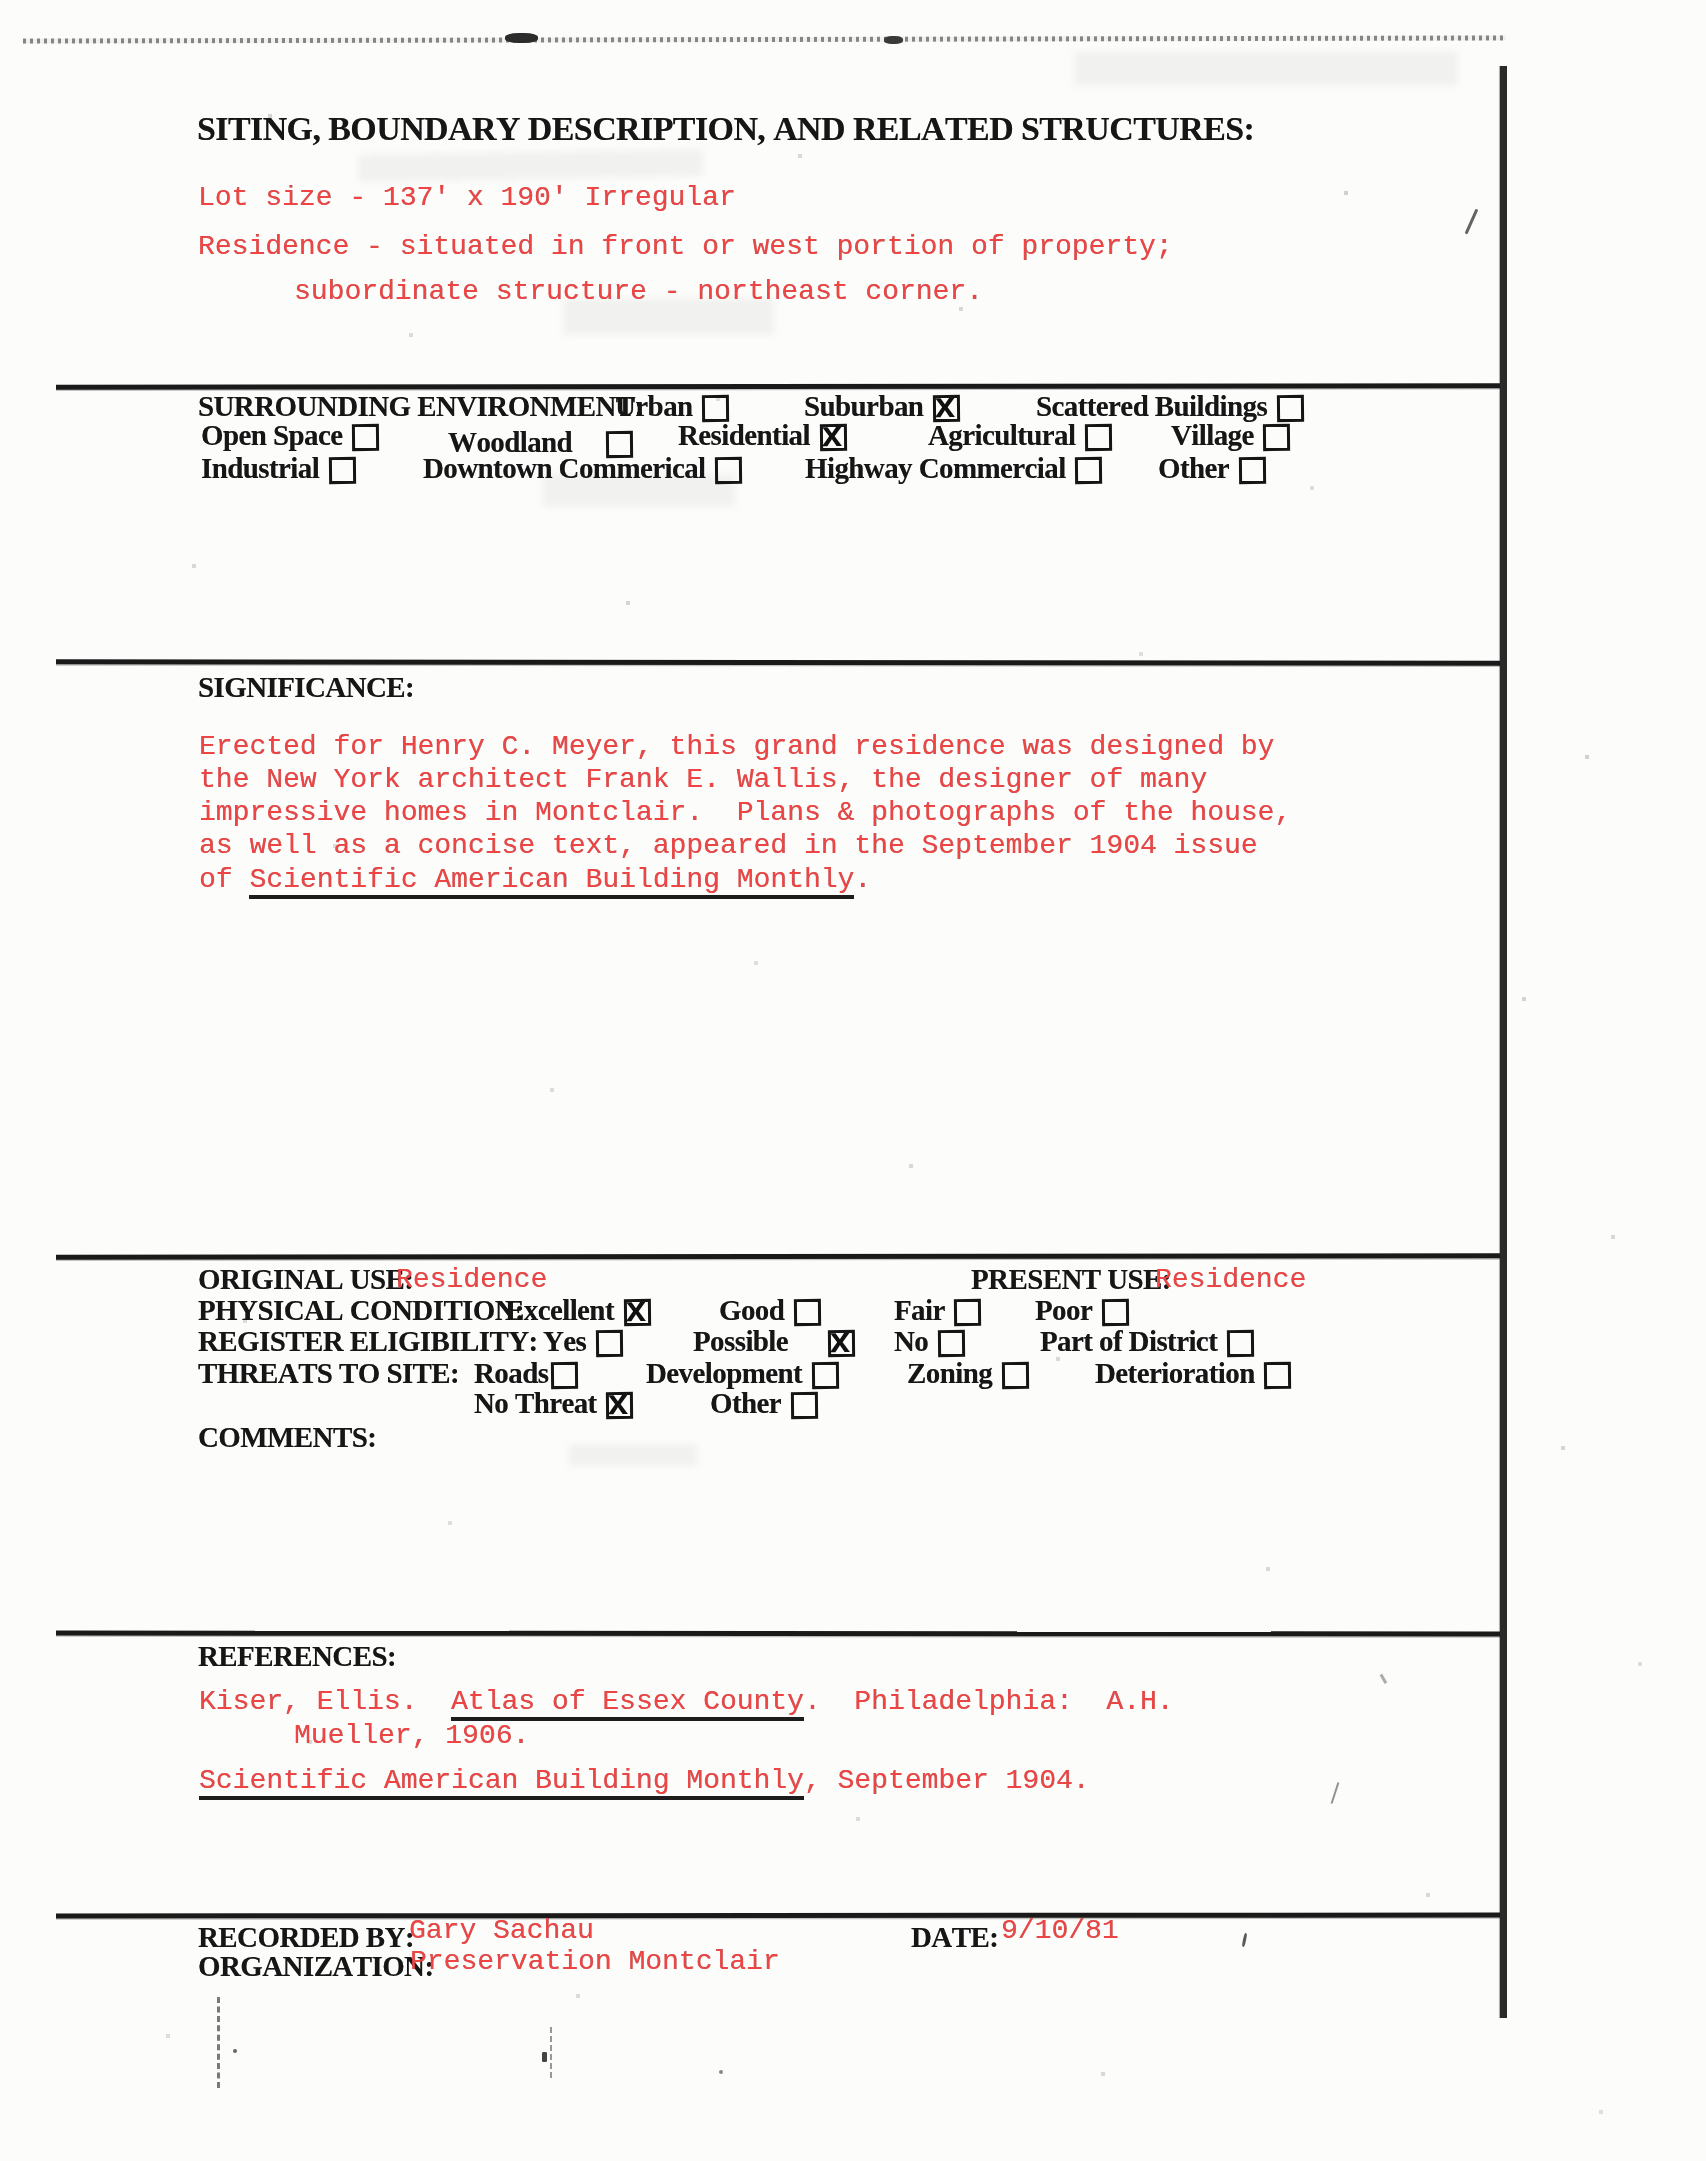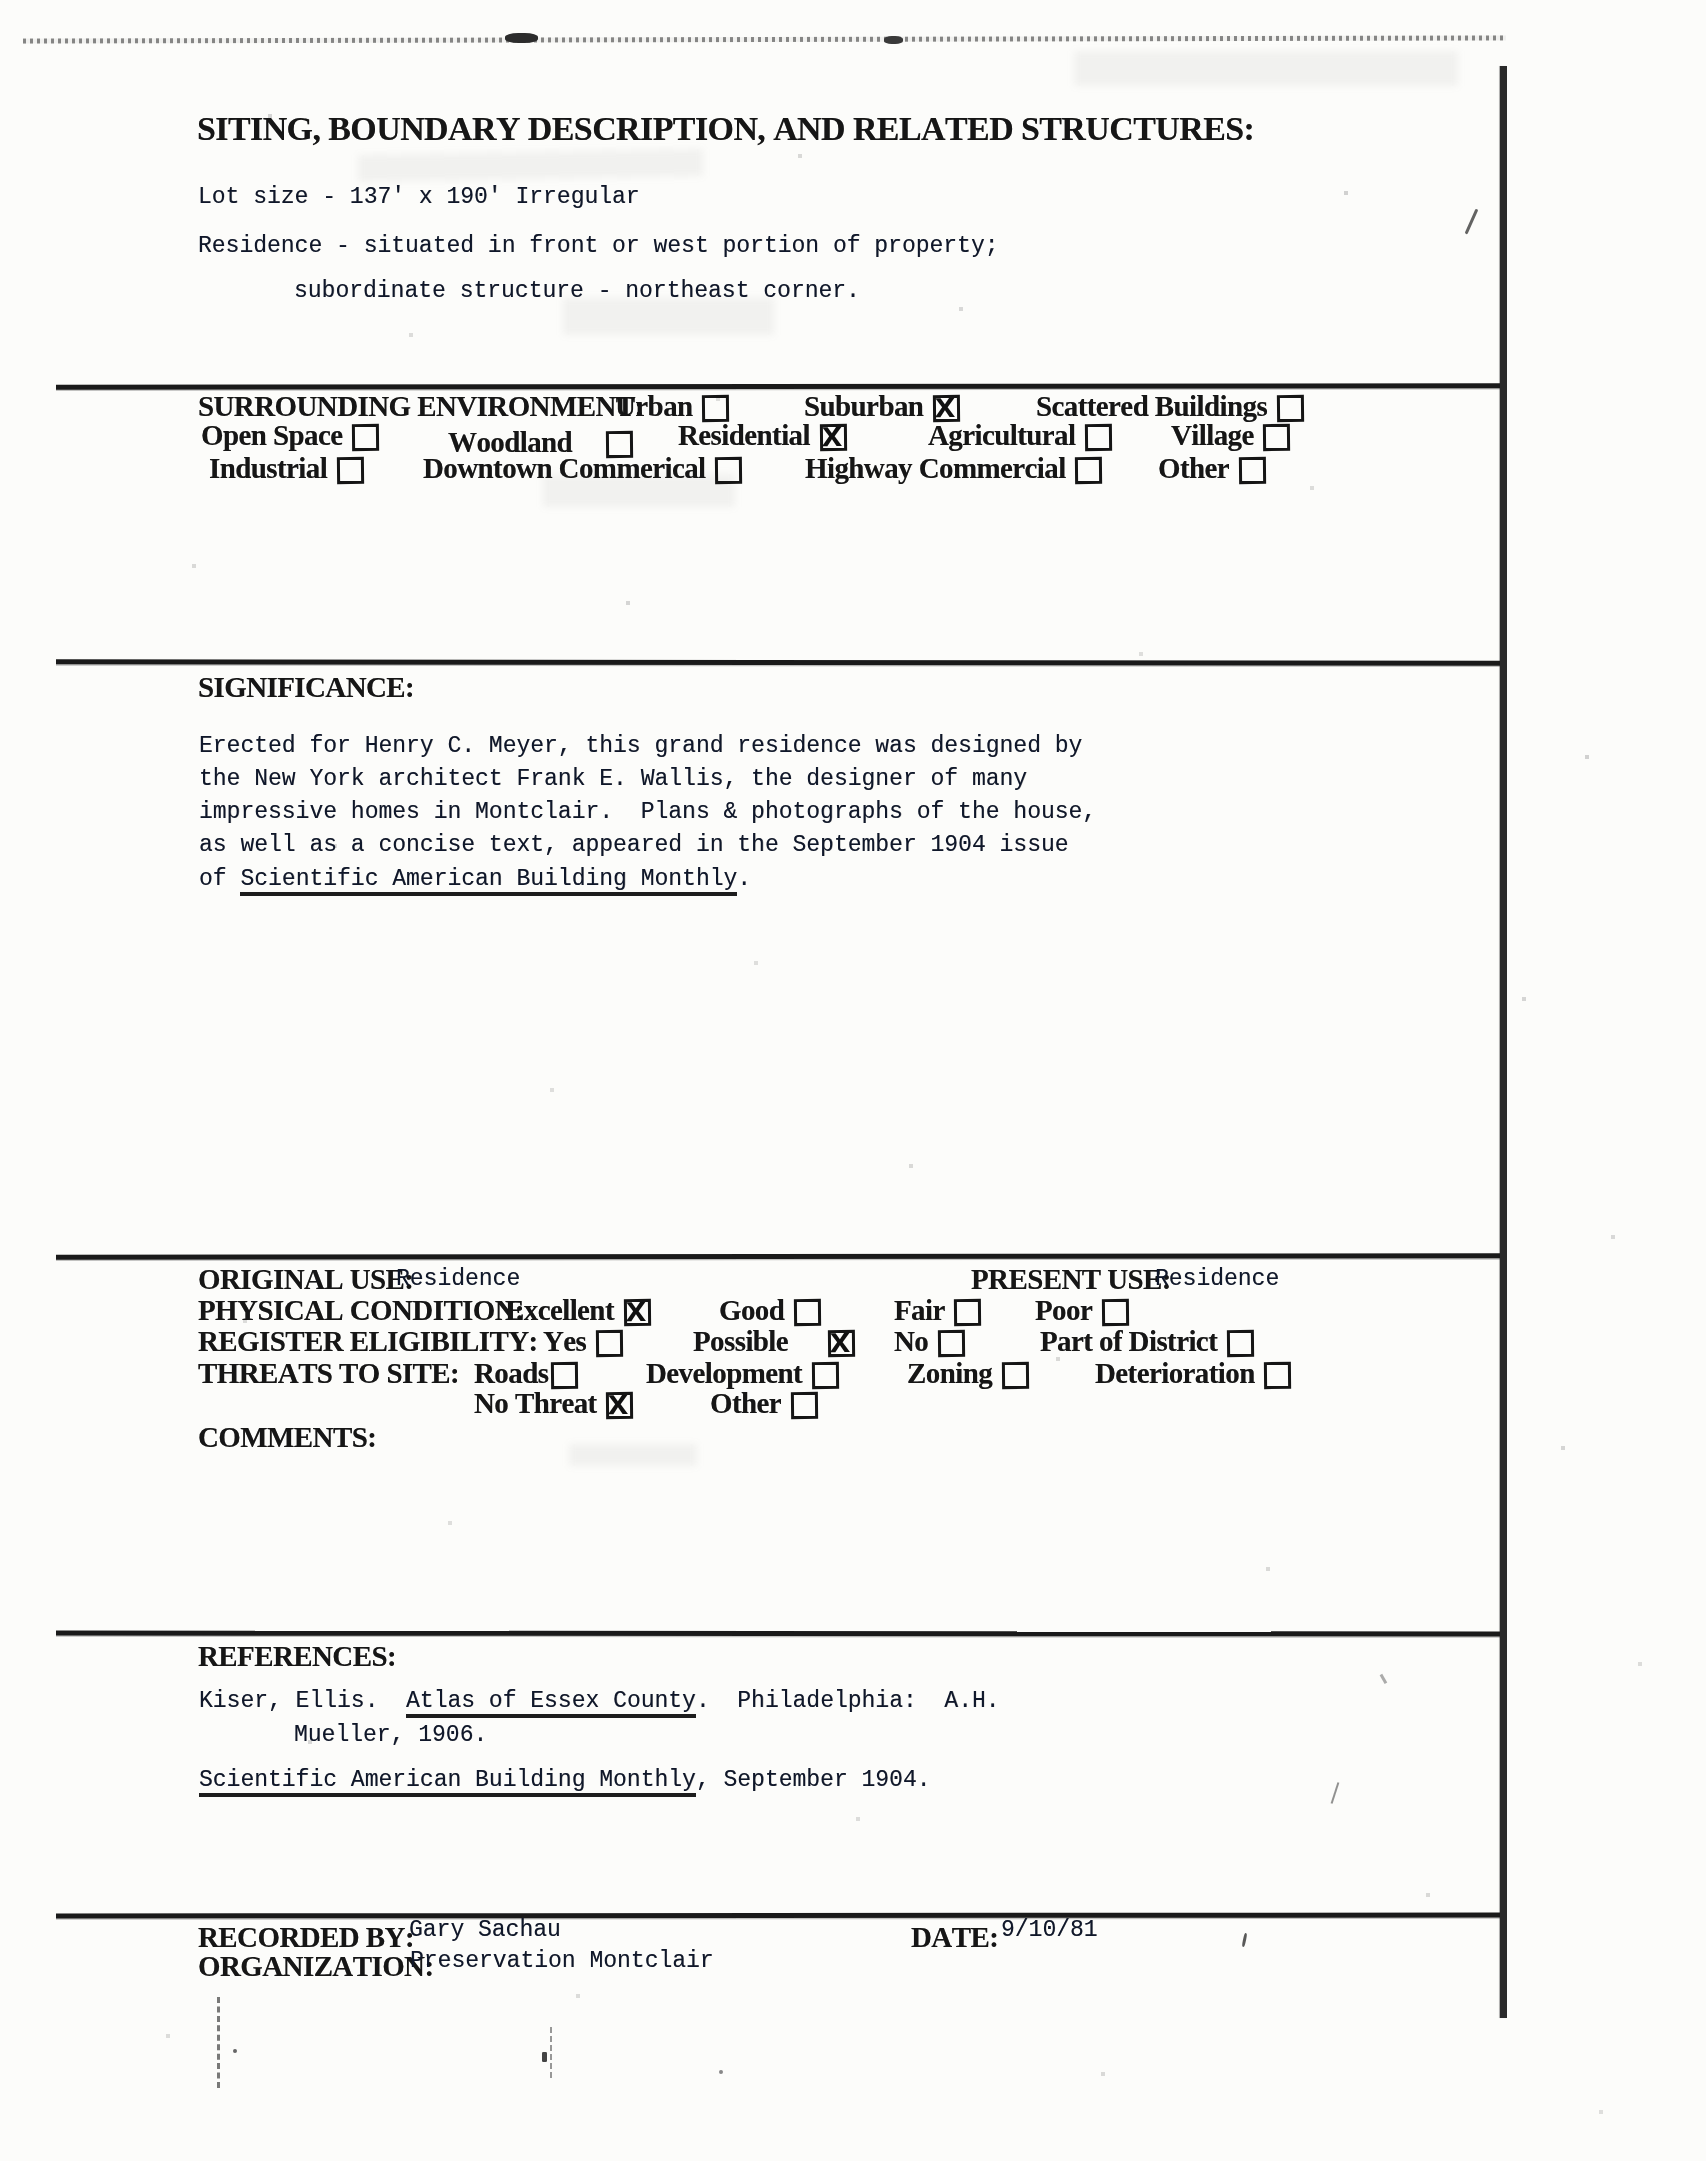--- a/index.html
+++ b/index.html
@@ -19,23 +19,23 @@
     letter-spacing:-0.6px;
     color:#161616;
     white-space:pre;
     text-shadow:0 0 0.6px rgba(10,10,10,.45);
   }
   .lbl-big{font-size:34px;}
   
   .tw{
     position:absolute;
     font-family:"Liberation Mono", monospace;
-    font-size:23px;
+    font-size:28px;
     line-height:37px;
-    color:#0f172a;
+    color:#ef4444;
     white-space:pre;
     text-shadow:0.3px 0.3px 0.6px rgba(25,25,25,.45);
   }
   .tw-u{border-bottom:4.5px solid #1d1d1d;}
   
   .opt{
     position:absolute;
     display:flex;
     align-items:flex-start;
     gap:9.6px;
@@ -180,21 +180,21 @@
     </div>
     <div class="opt" style="left:928px;top:419px;">
       <span class="olabel">Agricultural</span>
       <span class="box"></span>
     </div>
     <div class="opt" style="left:1171px;top:419px;">
       <span class="olabel">Village</span>
       <span class="box"></span>
     </div>
 
-    <div class="opt" style="left:201px;top:452px;margin-left:8px;">
+    <div class="opt" style="left:201px;top:452px;">
       <span class="olabel">Industrial</span>
       <span class="box"></span>
     </div>
     <div class="opt" style="left:423px;top:452px;">
       <span class="olabel">Downtown Commerical</span>
       <span class="box"></span>
     </div>
     <div class="opt" style="left:805px;top:452px;">
       <span class="olabel">Highway Commercial</span>
       <span class="box"></span>

